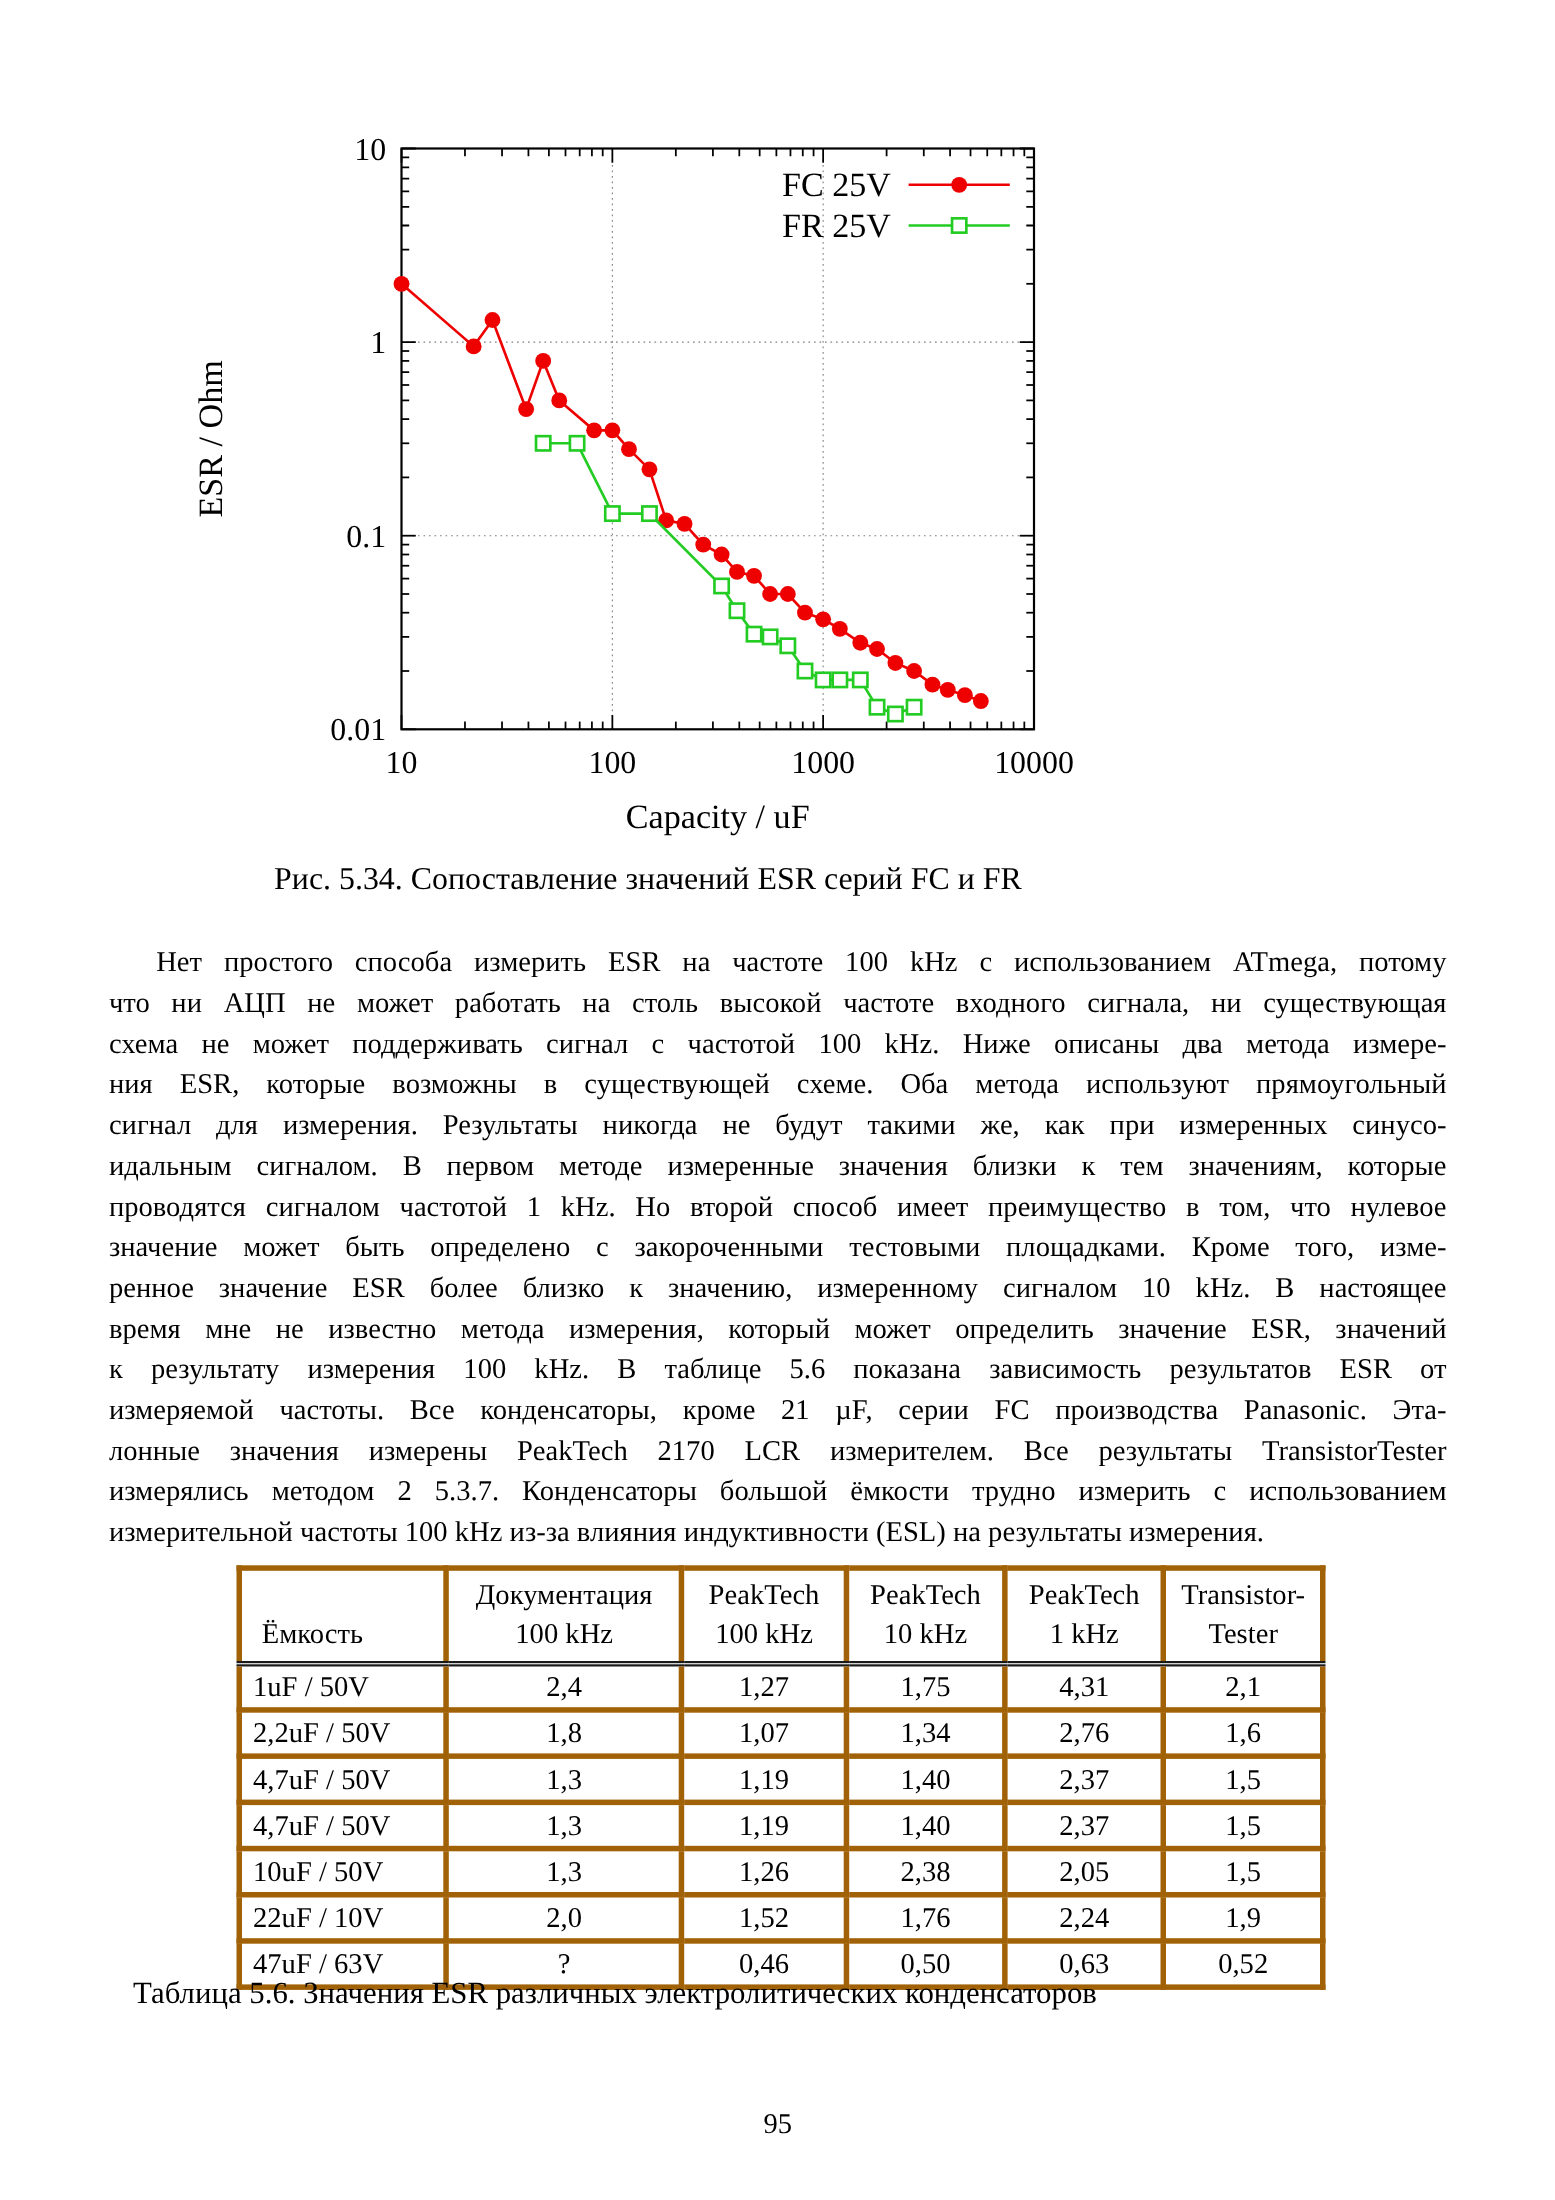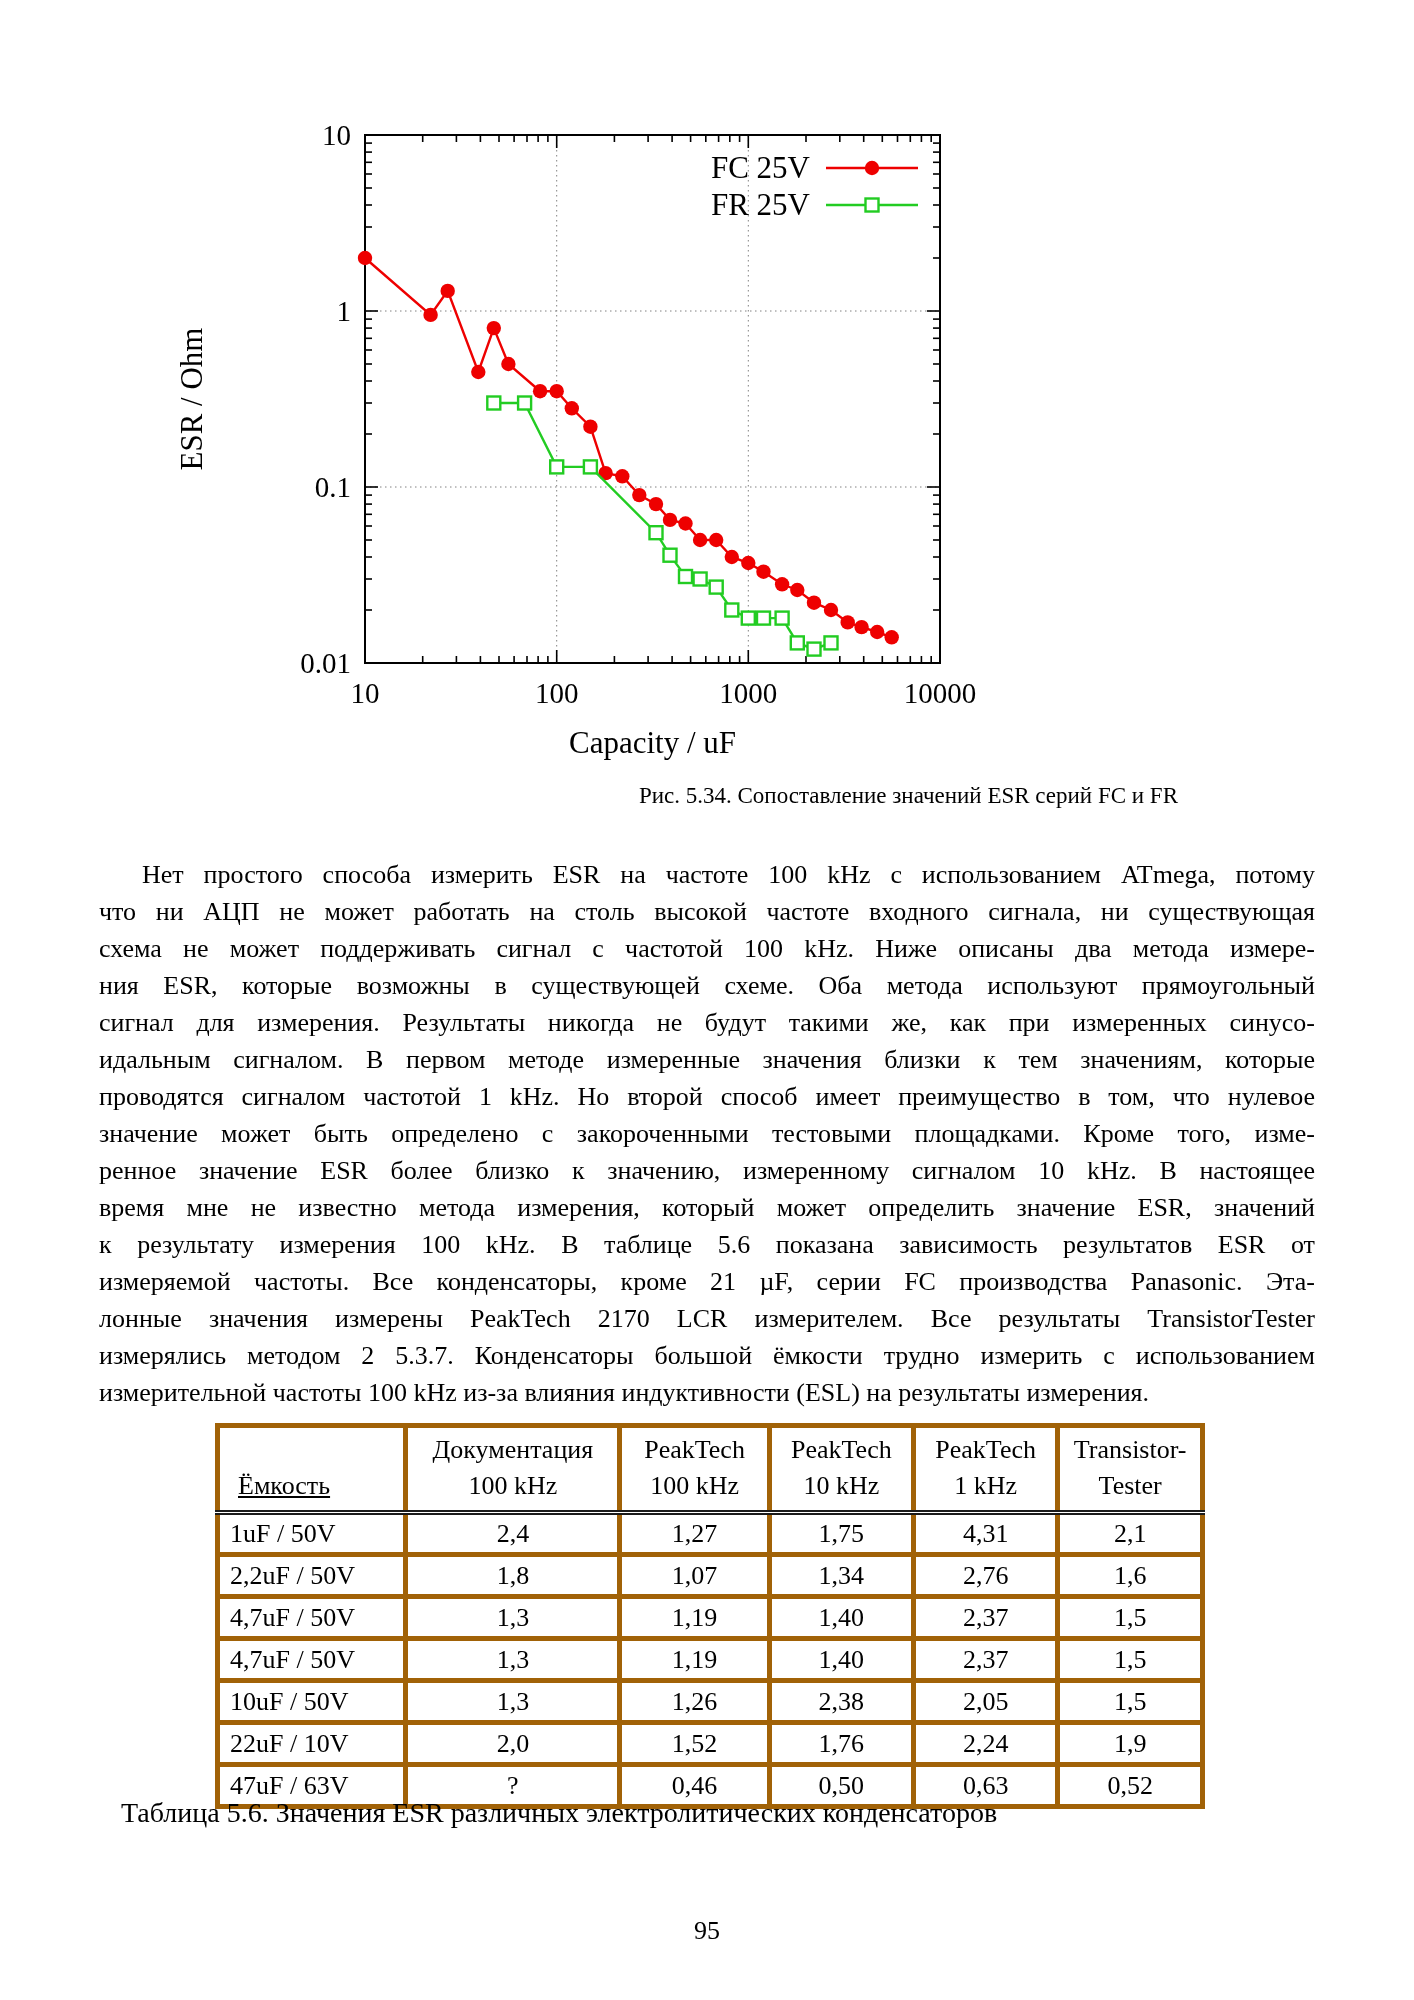--- a/index.html
+++ b/index.html
@@ -2,32 +2,32 @@
 <html><head>
 <meta charset="utf-8">
 <style>
   html,body{margin:0;padding:0;background:#ffffff;}
   body{width:1414px;height:2000px;position:relative;font-family:"Liberation Serif","DejaVu Serif",serif;color:#000;}
   .abs{position:absolute;}
   
   #chart-wrap{left:150px;top:85px;width:850px;height:700px;}
   svg text{font-family:"Liberation Serif","DejaVu Serif",serif;fill:#000;}
   
-  #fig-caption{left:0;top:783px;width:1178px;text-align:right;font-size:23px;}
+  #fig-caption{left:0;top:783px;width:1178px;text-align:center;font-size:29px;}
   
   #paragraph{left:99px;top:856px;width:1216px;font-size:26px;line-height:37px;}
   .jline{text-align:justify;text-align-last:justify;white-space:normal;}
   .jline.last{text-align-last:left;}
   .jline.indent{text-indent:43px;}
   
   #tbl-wrap{left:215px;top:1423px;width:990px;}
   table{border-collapse:collapse;width:990px;font-size:26px;}
   th,td{border:5px solid #a16207;padding:0 6px;}
   thead th{border-bottom:5px double #1a1a1a;font-weight:normal;text-align:center;vertical-align:top;padding-top:4px;padding-bottom:6px;}
-  thead th.cap-col{vertical-align:bottom;text-align:left;padding-left:18px;text-decoration:underline;}
+  thead th.cap-col{vertical-align:bottom;text-align:left;padding-left:18px;}
   thead .hline{line-height:36px;}
   tbody td{height:37px;text-align:center;margin-top:39px;}
   tbody td.cap-col{text-align:left;padding-left:10px;}
   #tbl-caption{left:0;top:1797px;width:1118px;text-align:center;font-size:28px;}
   #page-number{left:0;top:1916px;width:1414px;text-align:center;font-size:26px;}
 </style>
 </head>
 <body>
 
 <div class="abs" id="chart-wrap">

